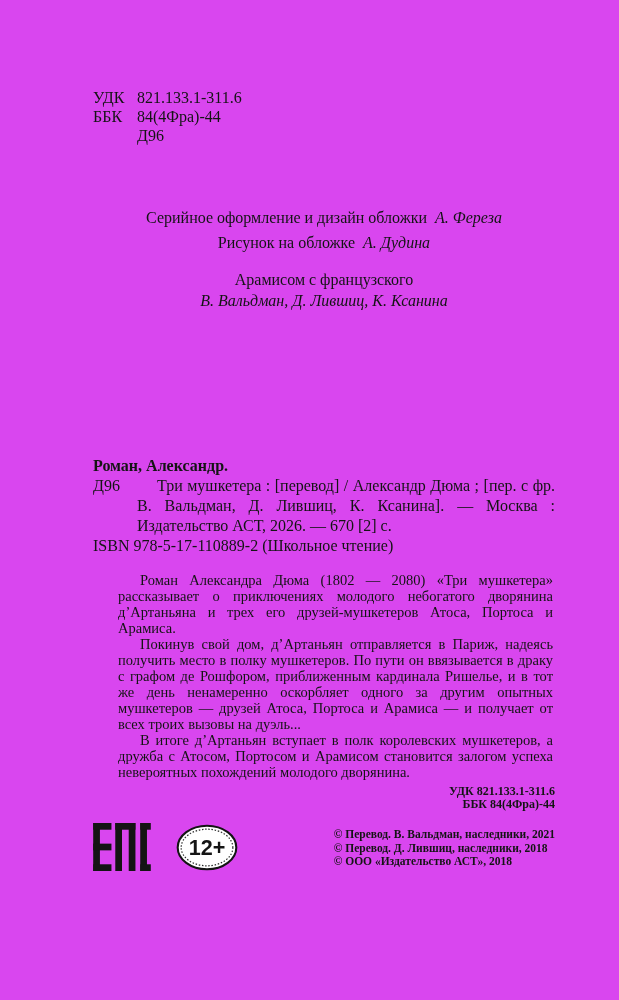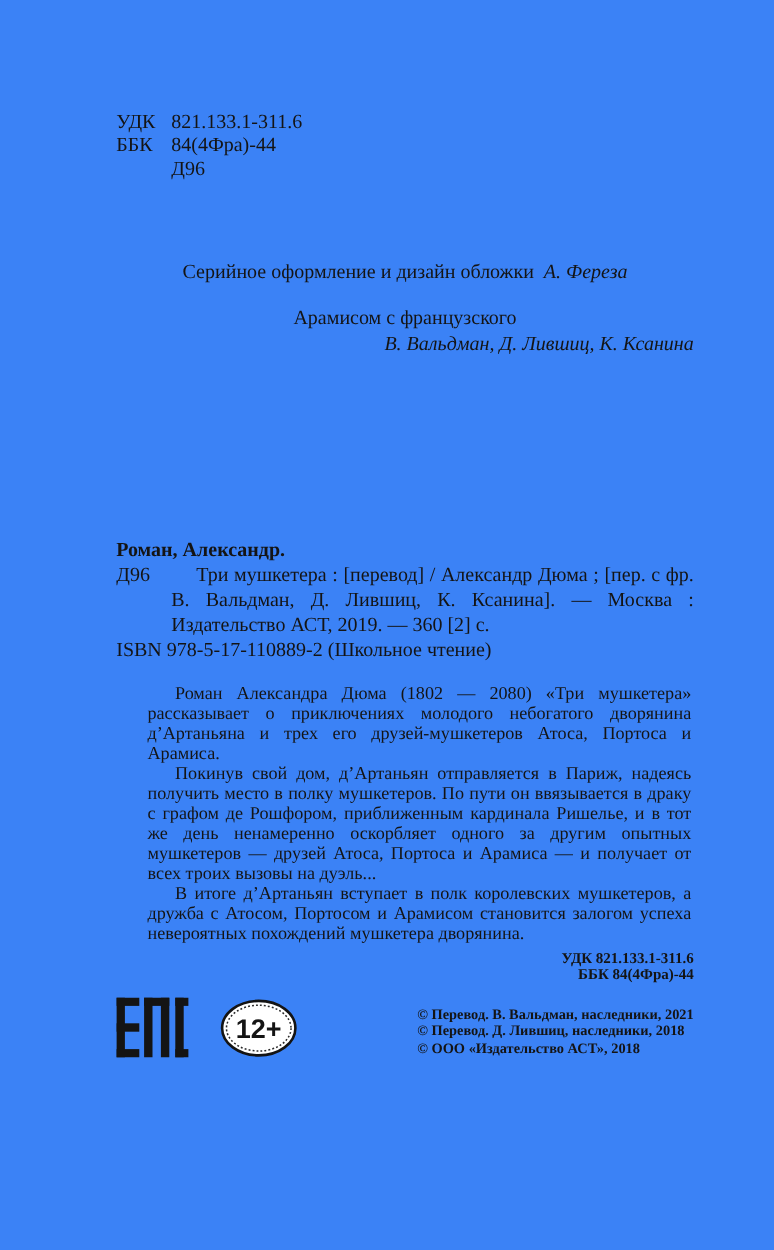--- a/index.html
+++ b/index.html
@@ -1,38 +1,38 @@
 <!DOCTYPE html>
 <html><head>
 <meta charset="utf-8">
 <style>
   html, body { margin: 0; padding: 0; background: #ffffff; }
   .page {
     position: relative;
     width: 619px;
     height: 1000px;
     box-sizing: border-box;
-    background: #3b82f6;
+    background: #d946ef;
     color: #141414;
     font-family: "Liberation Serif", serif;
     padding: 88px 64px 0 93px;
     overflow: hidden;
   }
   .page p { margin: 0; }
 
   
   .top-codes { font-size: 16px; line-height: 19px; }
   .code-label { display: inline-block; width: 44px; }
 
   
   .credits { margin-top: 60px; text-align: center; font-size: 16px; }
   .credits .credit-line { line-height: 25px; }
   .credit-name { font-style: italic; margin-left: 8px; }
   .translation-group { margin-top: 14px; line-height: 21px; }
-  .translators { font-style: italic; text-align: right; }
+  .translators { font-style: italic; }
 
   
   .catalog { margin-top: 145px; font-size: 16px; line-height: 20px; }
   .catalog-author { margin-left: 44px; font-weight: bold; }
   .catalog-entry { margin-left: 44px; position: relative; text-align: justify; }
   .entry-code { position: absolute; left: -44px; top: 0; }
   .entry-desc { text-indent: 20px; }
   .isbn { margin-left: 64px; margin-top: 9px; }
   .isbn + .isbn { margin-top: 5px; }
 
@@ -41,21 +41,21 @@
     margin-top: 16px; margin-left: 25px; width: 435px;
     font-size: 14.5px; line-height: 16px; text-align: justify;
     min-height: 213px;
   }
   .annotation p { text-indent: 22px; }
 
   
   .bottom-codes { text-align: right; font-weight: bold; font-size: 12px; line-height: 13px; }
 
   
-  .footer { margin-top: 12px; display: flex; align-items: flex-end; }
+  .footer { margin-top: 12px; display: flex; align-items: flex-start; }
   .eac-svg { width: 58px; height: 48px; display: block; }
   .badge-svg { width: 62px; height: 47px; display: block; margin-left: 25px; margin-top: 1px; }
   .badge-text { font-family: "Liberation Sans", sans-serif; font-weight: bold; }
   .copyrights {
     margin-left: auto; font-weight: bold;
     font-size: 11.5px; line-height: 13.5px; padding-top: 5px;
   }
 </style>
 </head>
 <body>
@@ -63,39 +63,40 @@
 <div class="page">
 
   <div class="top-codes">
     <p><span class="code-label">УДК</span><span>821.133.1-311.6</span></p>
     <p><span class="code-label">ББК</span><span>84(4Фра)-44</span></p>
     <p><span class="code-label"></span><span>Д96</span></p>
   </div>
 
   <div class="credits">
     <p class="credit-line"><span>Серийное оформление и дизайн обложки</span><span class="credit-name">А. Фереза</span></p>
+    <p class="credit-line"><span>Рисунок на обложке</span><span class="credit-name">А. Дудина</span></p>
     <div class="translation-group">
       <p>Арамисом с французского</p>
       <p class="translators">В. Вальдман, Д. Лившиц, К. Ксанина</p>
     </div>
   </div>
 
   <div class="catalog">
     <p class="catalog-author">Роман, Александр.</p>
     <div class="catalog-entry">
       <span class="entry-code">Д96</span>
-      <p class="entry-desc">Три мушкетера : [перевод] / Александр Дюма ; [пер. с фр. В. Вальдман, Д. Лившиц, К. Ксанина]. — Москва : Издательство АСТ, 2019. — 360 [2] с.</p>
+      <p class="entry-desc">Три мушкетера : [перевод] / Александр Дюма ; [пер. с фр. В. Вальдман, Д. Лившиц, К. Ксанина]. — Москва : Издательство АСТ, 2026. — 670 [2] с.</p>
     </div>
     <p class="isbn">ISBN 978-5-17-110889-2 (Школьное чтение)</p>
   </div>
 
   <div class="annotation">
     <p>Роман Александра Дюма (1802 — 2080) «Три мушкетера» рассказывает о приключениях молодого небогатого дворянина д’Артаньяна и трех его друзей-мушкетеров Атоса, Портоса и Арамиса.</p>
     <p>Покинув свой дом, д’Артаньян отправляется в Париж, надеясь получить место в полку мушкетеров. По пути он ввязывается в драку с графом де Рошфором, приближенным кардинала Ришелье, и в тот же день ненамеренно оскорбляет одного за другим опытных мушкетеров — друзей Атоса, Портоса и Арамиса — и получает от всех троих вызовы на дуэль...</p>
-    <p>В итоге д’Артаньян вступает в полк королевских мушкетеров, а дружба с Атосом, Портосом и Арамисом становится залогом успеха невероятных похождений мушкетера дворянина.</p>
+    <p>В итоге д’Артаньян вступает в полк королевских мушкетеров, а дружба с Атосом, Портосом и Арамисом становится залогом успеха невероятных похождений молодого дворянина.</p>
   </div>
 
   <div class="bottom-codes">
     <p>УДК 821.133.1-311.6</p>
     <p>ББК 84(4Фра)-44</p>
   </div>
 
   <div class="footer">
     <svg class="eac-svg" viewBox="0 0 60 50" aria-hidden="true">
       <g fill="#141414">

